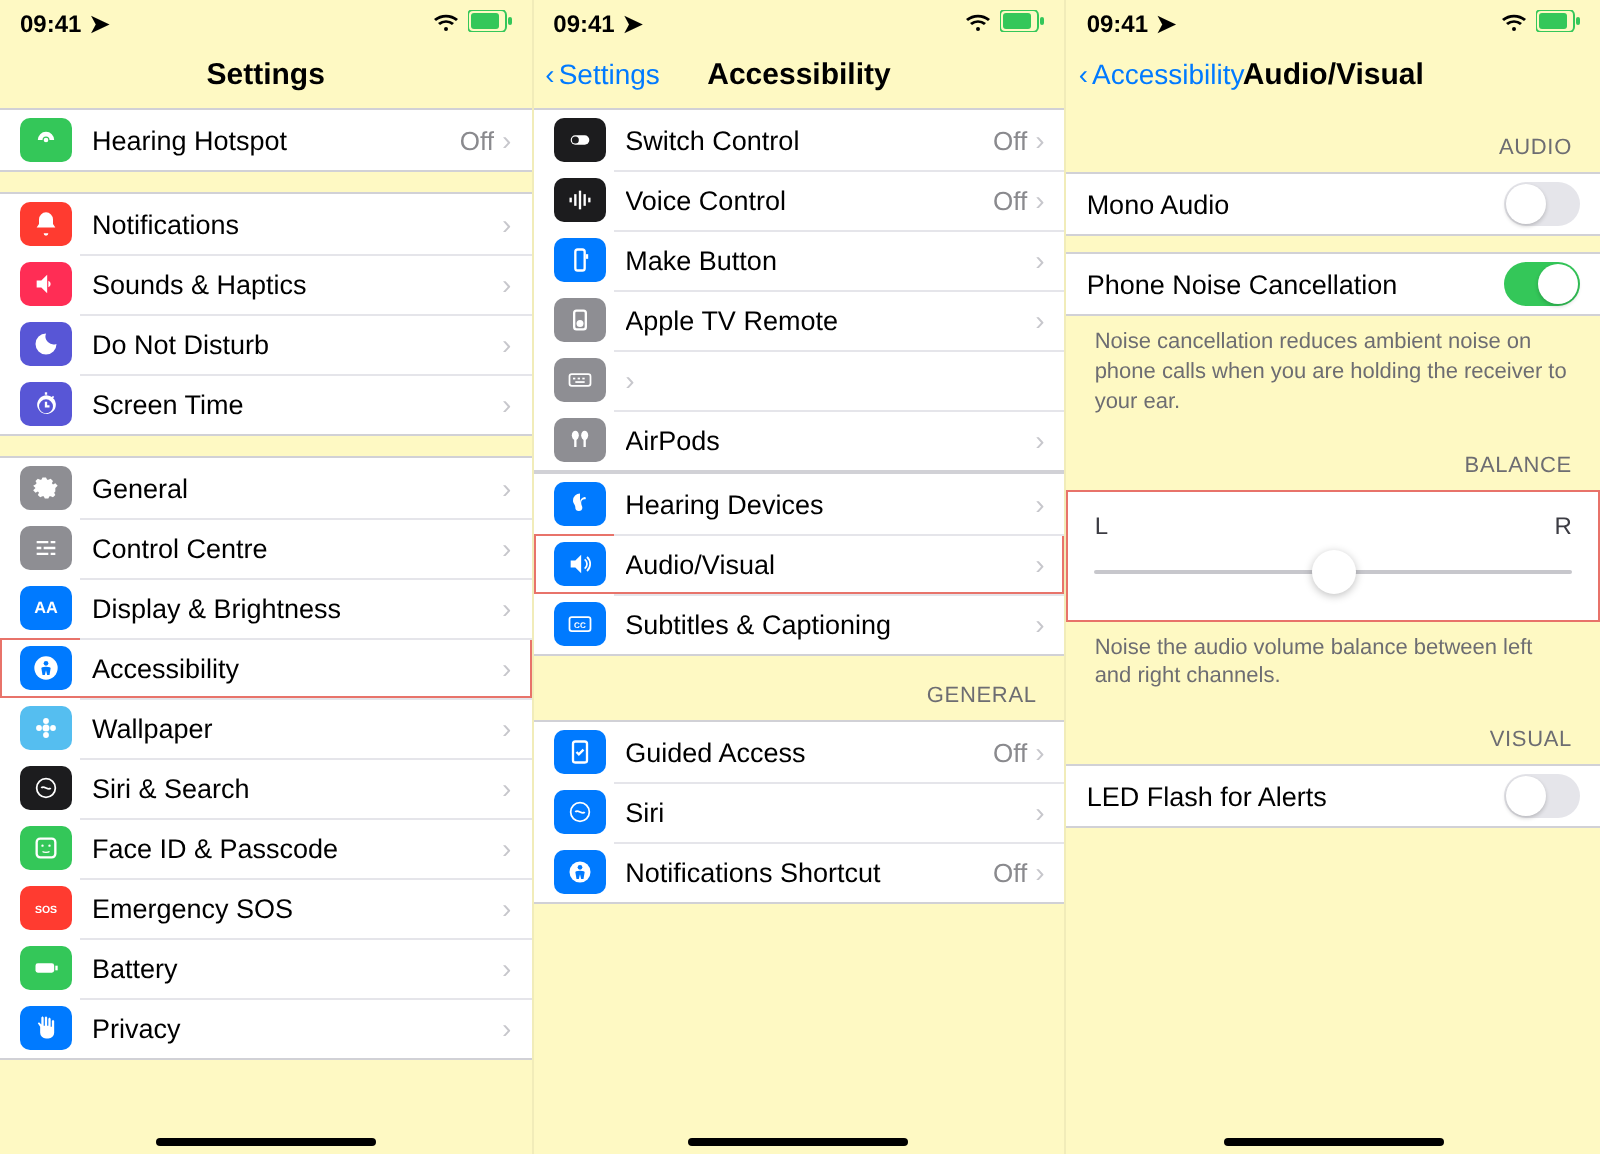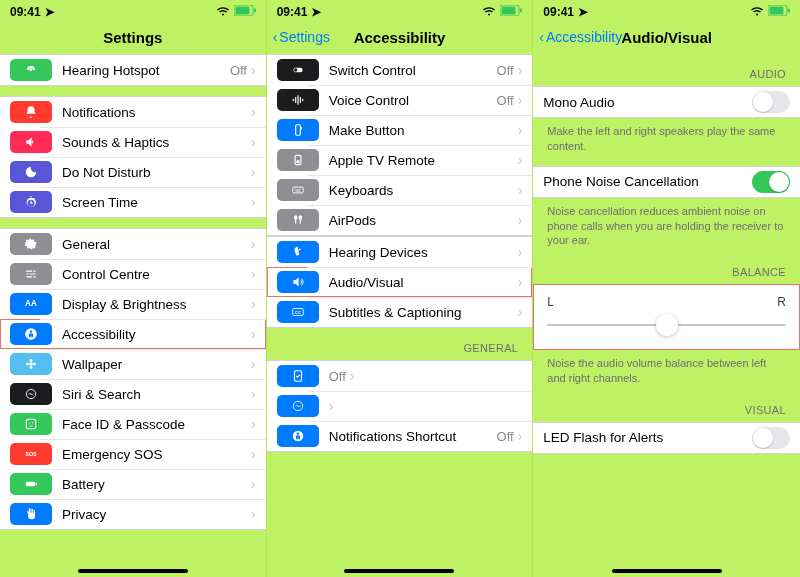--- a/index.html
+++ b/index.html
@@ -1,32 +1,32 @@
 <!DOCTYPE html>
 <html><head>
 <meta charset="utf-8">
 <style>
   * { box-sizing: border-box; margin: 0; padding: 0; font-family: -apple-system, "Helvetica Neue", Arial, sans-serif; }
   body { background: #fff; }
   .wrap { display: flex; width: 800px; height: 577px; }
-  .col { width: 266.66px; height: 100%; position: relative; background: #bef264; overflow: hidden; border-right: 1px solid rgba(0,0,0,0.05);}
+  .col { width: 266.66px; height: 100%; position: relative; background: #fef9c3; overflow: hidden; border-right: 1px solid rgba(0,0,0,0.05);}
   .col:last-child{border-right:none;}
   .status { height: 20px; display:flex; align-items:center; justify-content:space-between; padding: 4px 10px 0; font-size: 12px; font-weight: 600; }
   .status .left { display:flex; align-items:center; gap:4px; }
   .status .right { display:flex; align-items:center; gap:4px; }
   .nav { height: 34px; display:flex; align-items:center; justify-content:center; position:relative; padding: 0 6px; }
   .nav-back { position:absolute; left:6px; display:flex; align-items:center; color:#007aff; font-size:14px; gap:2px;}
   .nav-title { font-size:15px; font-weight:600; }
   .section-header { font-size: 11px; color:#6d6d72; padding: 14px 14px 6px; text-transform: uppercase; letter-spacing: .03em; text-align: right;}
   .section-footer { font-size: 11px; color:#6d6d72; padding: 6px 14px 4px; line-height:1.35;}
   .group { background:#fff; border-top:1px solid #d1d1d6; border-bottom:1px solid #d1d1d6; }
   .row { display:flex; align-items:center; height:30px; padding: 0 10px 0 10px; position:relative; background:#fff; }
   .row + .row::before { content:""; position:absolute; left:40px; right:0; top:0; height:1px; background:#e5e5ea; }
   .row.highlighted { outline: 1.5px solid #e8736a; outline-offset:-1px; z-index:2; }
-  .icon { width:42px; height:22px; border-radius:5px; margin-right:10px; display:flex; align-items:center; justify-content:center; flex-shrink:0; }
+  .icon { width:26px; height:22px; border-radius:5px; margin-right:10px; display:flex; align-items:center; justify-content:center; flex-shrink:0; }
   .icon svg { width:14px; height:14px; fill:#fff; }
   .label { font-size:13.5px; flex:1; color:#000; white-space:nowrap; overflow:hidden; text-overflow:ellipsis;}
   .value { font-size:13px; color:#8a8a8e; margin-right:4px;}
   .chev { color:#c7c7cc; font-size:14px; }
   .toggle { width:38px; height:22px; border-radius:11px; background:#e5e5ea; position:relative; flex-shrink:0;}
   .toggle::after{content:"";position:absolute;width:20px;height:20px;top:1px;left:1px;background:#fff;border-radius:50%;box-shadow:0 1px 2px rgba(0,0,0,.2);}
   .toggle.on{background:#34c759;}
   .toggle.on::after{left:auto;right:1px;}
   .balance-box{background:#fff;border-top:1px solid #d1d1d6;border-bottom:1px solid #d1d1d6;padding:10px 14px 14px;outline:1.5px solid #e8736a;outline-offset:-1px;}
   .balance-lr{display:flex;justify-content:space-between;font-size:12px;color:#3c3c43;margin-bottom:6px;}
@@ -300,21 +300,20 @@
           <div class="row">
             <span class="icon" style="background: rgb(142, 142, 147);">
               <svg viewBox="0 0 24 24">
                 <rect x="3" y="7" width="18" height="10" rx="2" fill="none" stroke="#fff" stroke-width="1.5"></rect>
                 <rect x="6" y="10" width="2" height="1.5" fill="#fff"></rect>
                 <rect x="10" y="10" width="2" height="1.5" fill="#fff"></rect>
                 <rect x="14" y="10" width="2" height="1.5" fill="#fff"></rect>
                 <rect x="8" y="13" width="8" height="1.5" fill="#fff"></rect>
               </svg>
             </span>
-            <span class="label">Keyboards</span>
             <span class="chev">›</span>
           </div>
           <div class="row">
             <span class="icon" style="background: rgb(142, 142, 147);">
               <svg viewBox="0 0 24 24">
                 <ellipse cx="8" cy="8" rx="3" ry="4" fill="#fff"></ellipse>
                 <rect x="7" y="11" width="2" height="7" fill="#fff"></rect>
                 <ellipse cx="16" cy="8" rx="3" ry="4" fill="#fff"></ellipse>
                 <rect x="15" y="11" width="2" height="7" fill="#fff"></rect>
               </svg>
@@ -356,30 +355,32 @@
         </div>
         <div class="section-header">GENERAL</div>
         <div class="group">
           <div class="row">
             <span class="icon" style="background: rgb(0, 122, 255);">
               <svg viewBox="0 0 24 24">
                 <rect x="6" y="3" width="12" height="18" rx="2" fill="none" stroke="#fff" stroke-width="2"></rect>
                 <path d="M9 12l2 2 4-4" stroke="#fff" fill="none" stroke-width="2"></path>
               </svg>
             </span>
+            <span class="label">Guided Access</span>
             <span class="value">Off</span>
             <span class="chev">›</span>
           </div>
           <div class="row">
             <span class="icon" style="background: rgb(0, 122, 255);">
               <svg viewBox="0 0 24 24">
                 <circle cx="12" cy="12" r="8" fill="none" stroke="#fff" stroke-width="1.5"></circle>
                 <path d="M8 12c2-3 6 3 8 0" stroke="#fff" fill="none" stroke-width="1.5"></path>
               </svg>
             </span>
+            <span class="label">Siri</span>
             <span class="chev">›</span>
           </div>
           <div class="row">
             <span class="icon" style="background: rgb(0, 122, 255);">
               <svg viewBox="0 0 24 24">
                 <circle cx="12" cy="12" r="9" fill="#fff"></circle>
                 <circle cx="12" cy="8" r="2" fill="#007aff"></circle>
                 <path fill="#007aff" d="M12 11c-3 0-4 1-4 1l1 6h2l1-4 1 4h2l1-6s-1-1-4-1z"></path>
               </svg>
             </span>
@@ -417,21 +418,20 @@
     <div class="nav-title">Audio/Visual</div>
   </div>
 
   <div class="section-header">AUDIO</div>
   <div class="group">
     <div class="row noicon">
       <span class="label">Mono Audio</span>
       <span class="toggle"></span>
     </div>
   </div>
-  <div class="section-footer">Make the left and right speakers play the same content.</div>
 
   <div class="group" style="margin-top:8px;">
     <div class="row noicon">
       <span class="label">Phone Noise Cancellation</span>
       <span class="toggle on"></span>
     </div>
   </div>
   <div class="section-footer">Noise cancellation reduces ambient noise on phone calls when you are holding the receiver to your ear.</div>
 
   <div class="section-header">BALANCE</div>

